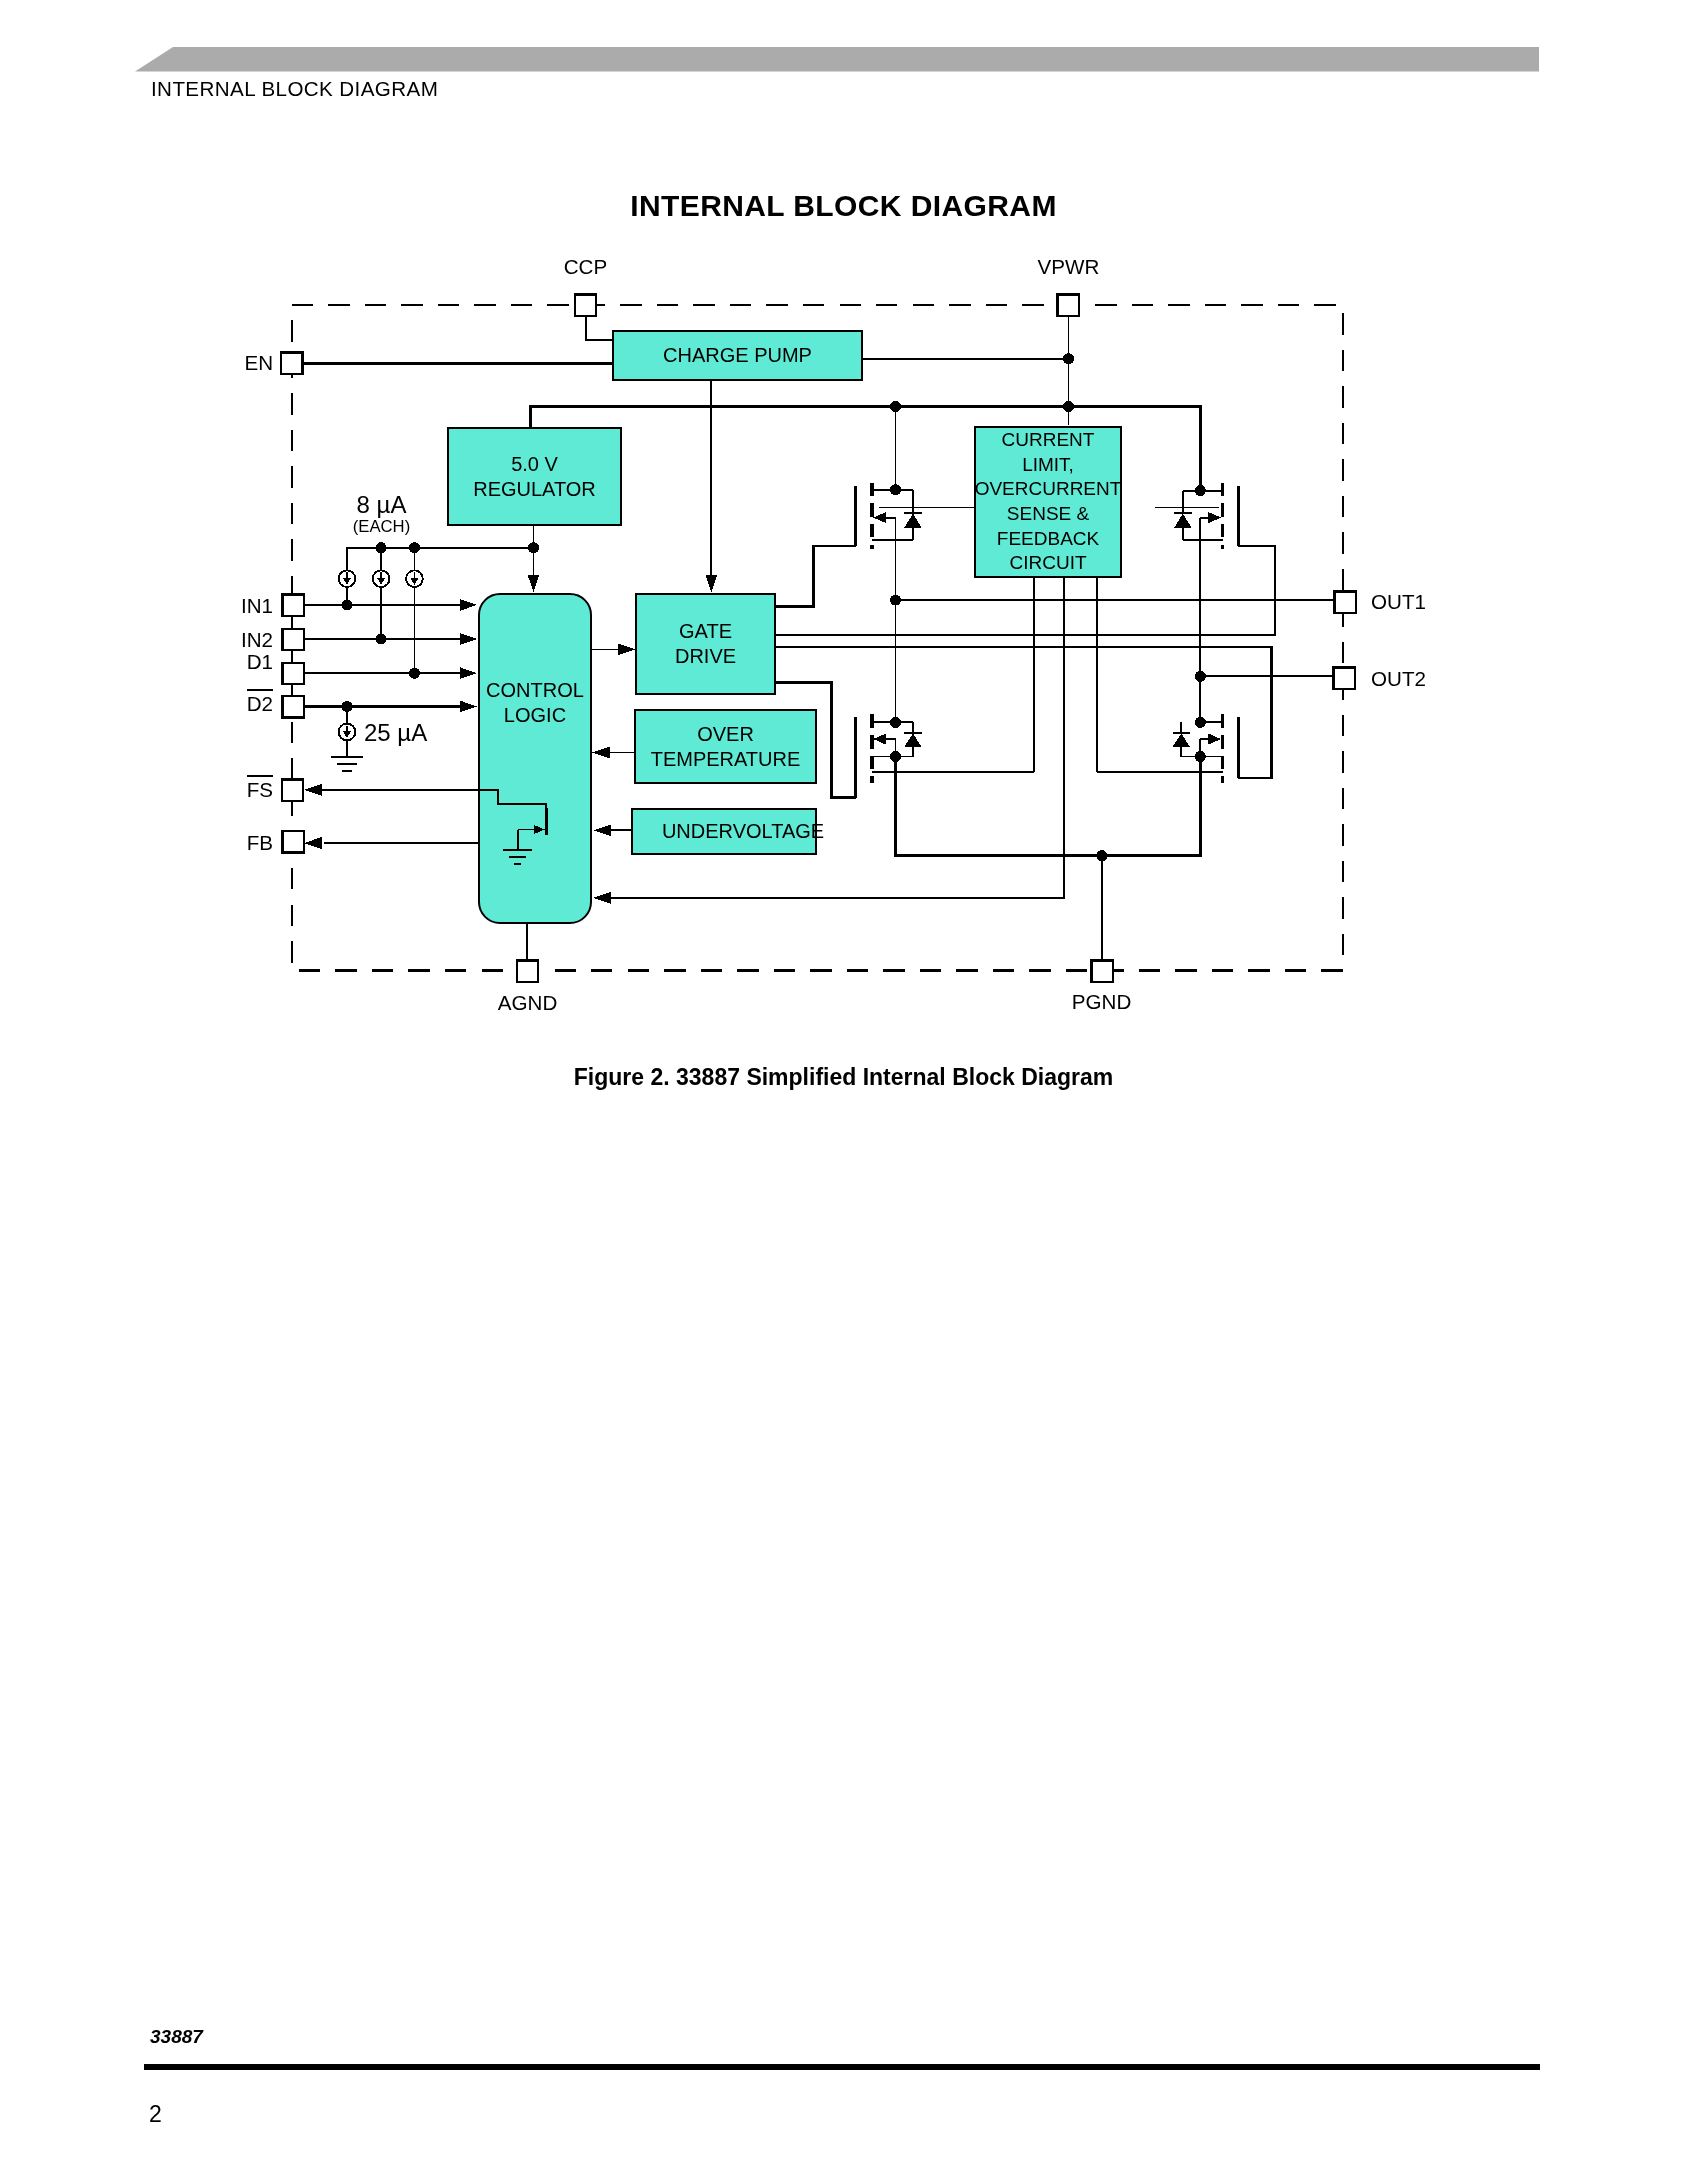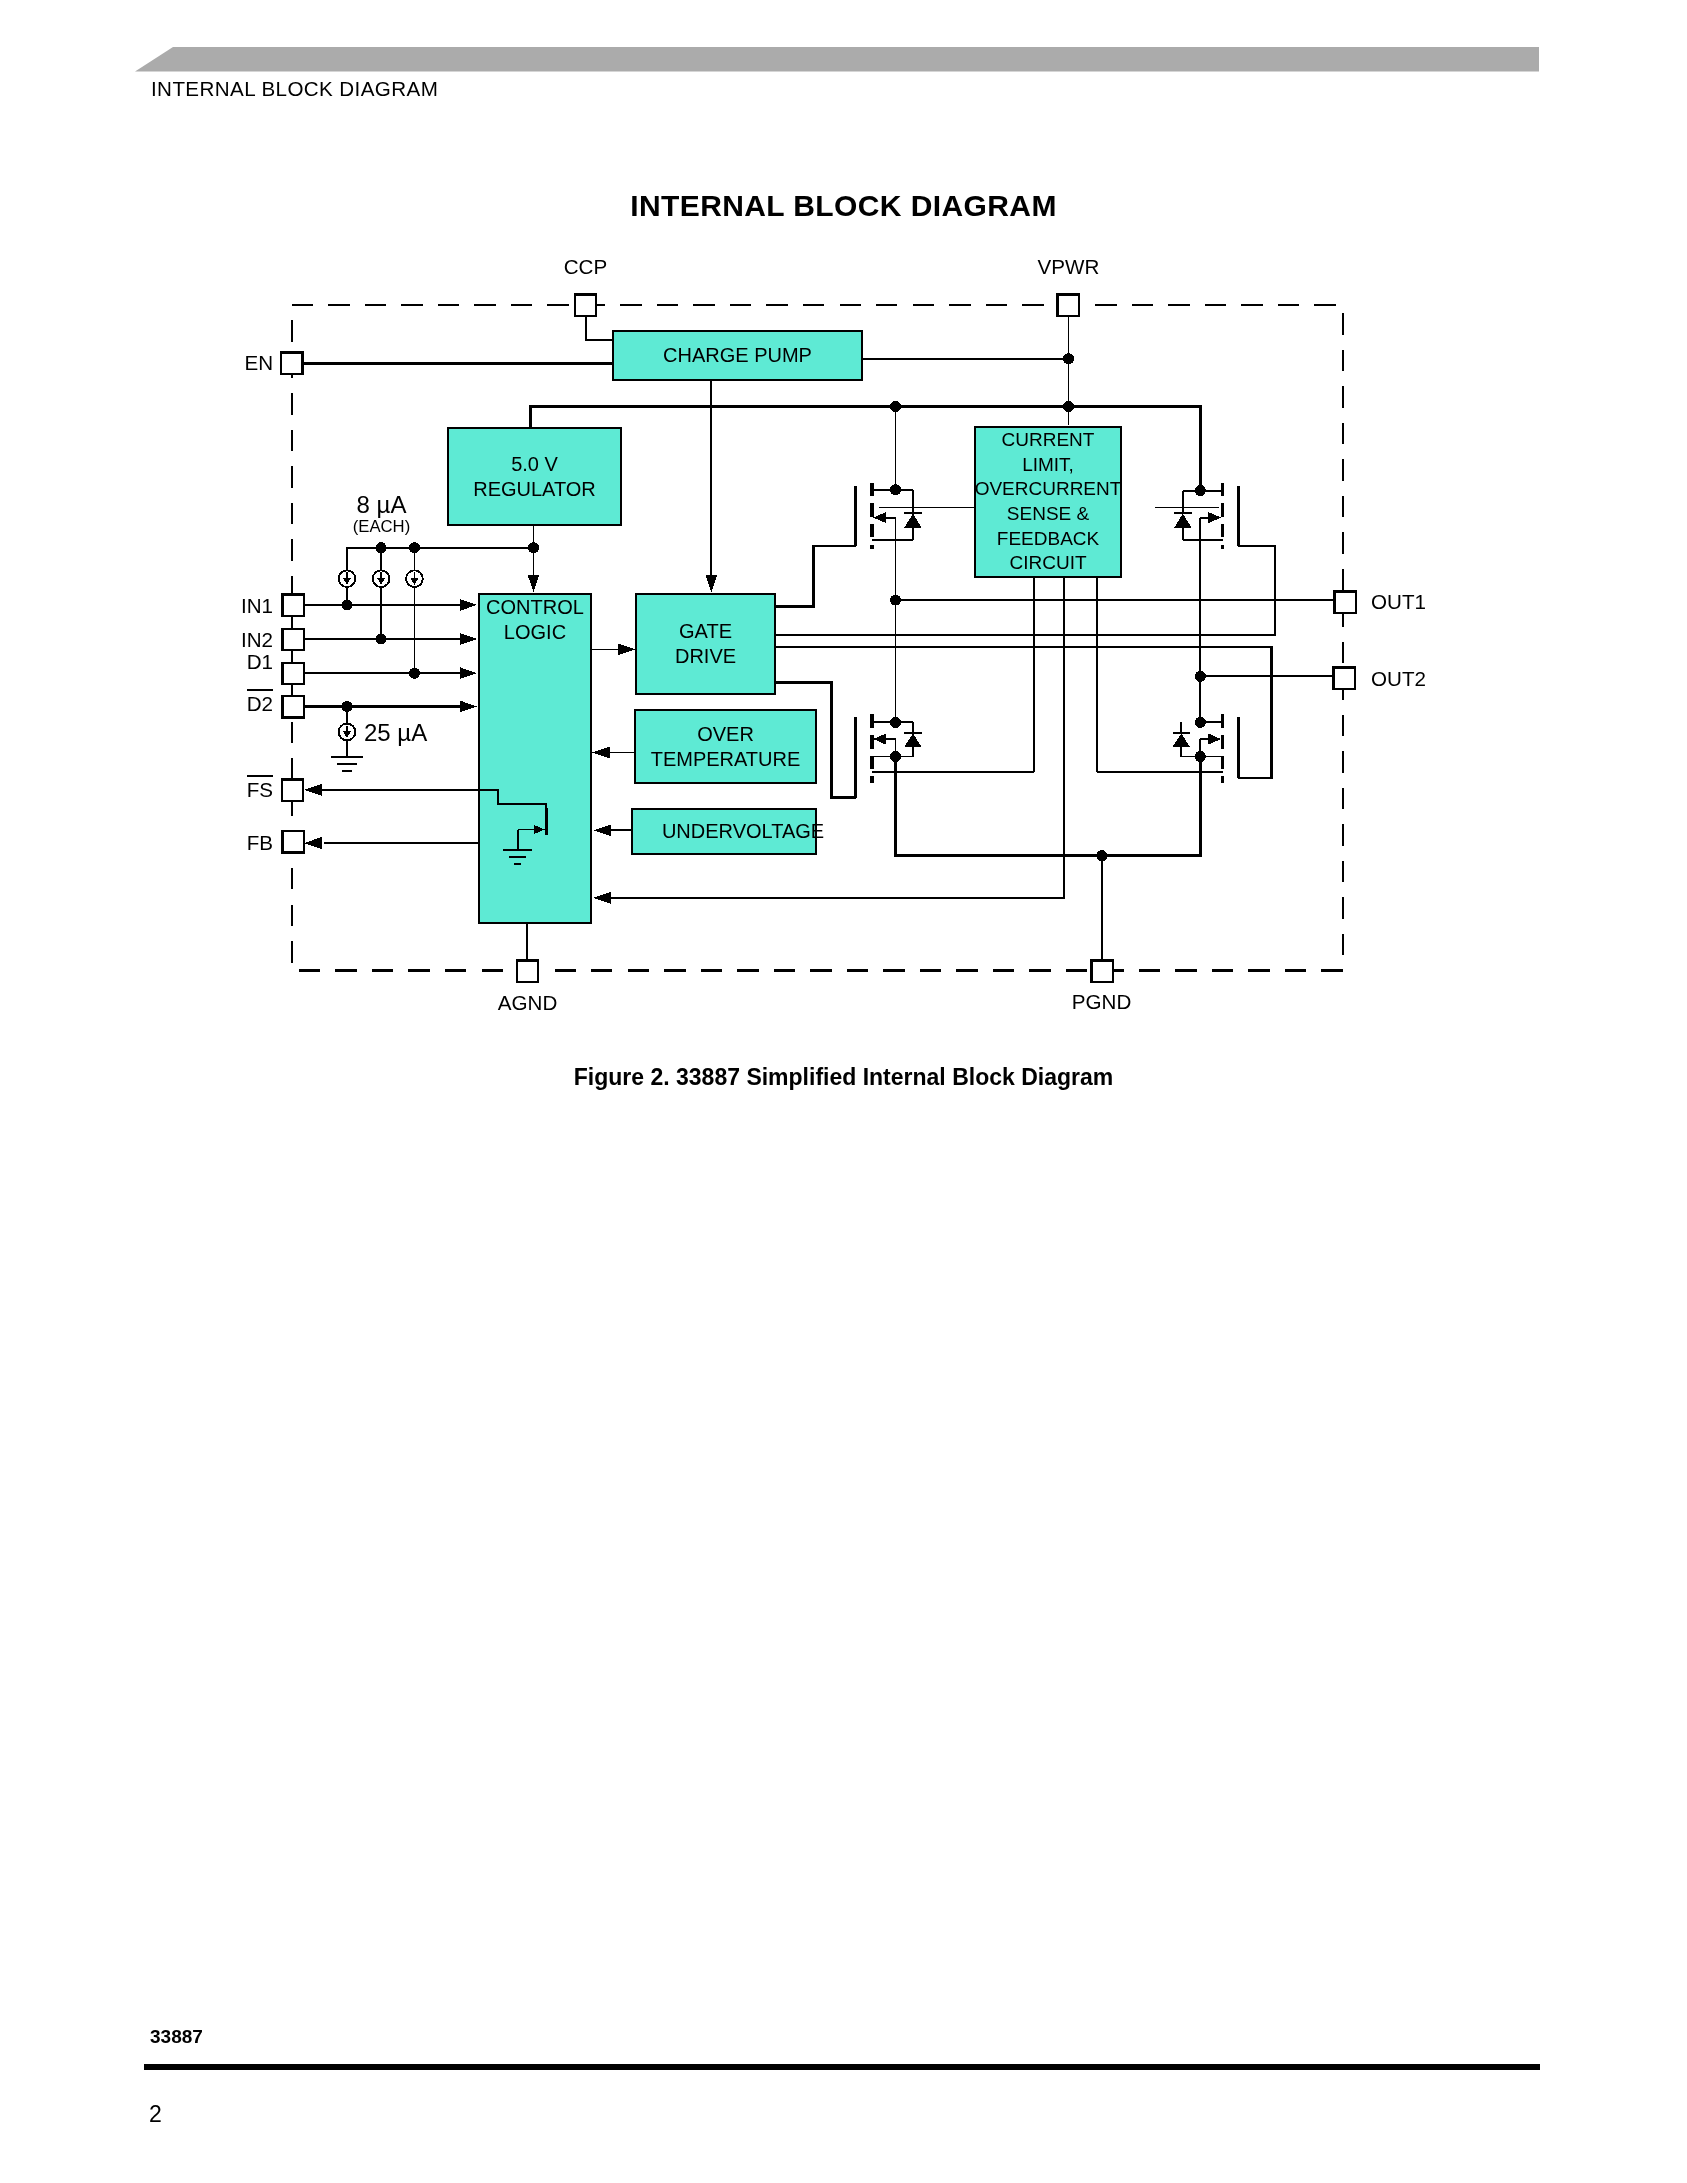--- a/index.html
+++ b/index.html
@@ -6,31 +6,31 @@
   body{font-family:"Liberation Sans","DejaVu Sans",sans-serif;color:#000;}
   .page{position:relative;width:1687px;height:2183px;background:#fff;overflow:hidden;}
   .header-bar{position:absolute;left:135px;top:47px;width:1404px;height:24.6px;background:#ababab;
     clip-path:polygon(38px 0,100% 0,100% 100%,0 100%);}
   .header-text{position:absolute;left:151px;top:77px;font-size:20.6px;letter-spacing:0.4px;}
   .doc-title{position:absolute;left:0;right:0;top:189px;text-align:center;font-size:30px;font-weight:bold;letter-spacing:0.4px;}
   .caption{position:absolute;left:0;right:0;top:1064px;text-align:center;font-size:23px;font-weight:bold;}
   .block{position:absolute;border:2.4px solid #000;background:#5eead4;box-sizing:border-box;
     display:flex;align-items:center;justify-content:center;text-align:center;
     font-size:20px;line-height:24.6px;white-space:pre-line;}
-  .block.cl{align-items:flex-start;}
+  .block.cl{align-items:flex-start;padding-top:83px;border-radius:22px;}
   .block.climit{font-size:19px;line-height:24.6px;}
   svg.wiring{position:absolute;left:0;top:0;}
   .pin-label{position:absolute;font-size:20.6px;line-height:21.4px;}
   .pl-right{text-align:right;width:79px;}
   .pl-center{text-align:center;width:111px;}
   .ov{display:inline-block;border-top:2.4px solid #000;padding-top:2px;}
   .ann{position:absolute;font-size:24px;}
   .ann-small{position:absolute;font-size:16.7px;}
   .footer-rule{position:absolute;left:144px;top:2064px;width:1396px;height:5.6px;background:#000;}
-  .footer-part{position:absolute;left:150px;top:2026px;font-size:19px;font-weight:bold;}
+  .footer-part{position:absolute;left:150px;top:2026px;font-size:19px;font-weight:bold;font-style:italic;}
   .footer-right{position:absolute;right:148px;top:2074px;text-align:right;font-size:22px;line-height:27px;}
   .footer-page{position:absolute;left:149px;top:2101px;font-size:23px;}
   .w1{stroke:#000;stroke-width:1.8;fill:none;}
   .w2{stroke:#000;stroke-width:2.4;fill:none;}
   .w3{stroke:#000;stroke-width:3.4;fill:none;}
   .chan{stroke:#000;stroke-width:4.6;fill:none;stroke-dasharray:17 9;}
   .ah{fill:#000;stroke:none;}
   .dot{fill:#000;stroke:none;}
   .pin{fill:#fff;stroke:#000;stroke-width:3;}
   .border-dash{fill:none;stroke:#000;stroke-width:3;stroke-dasharray:27 19;}

